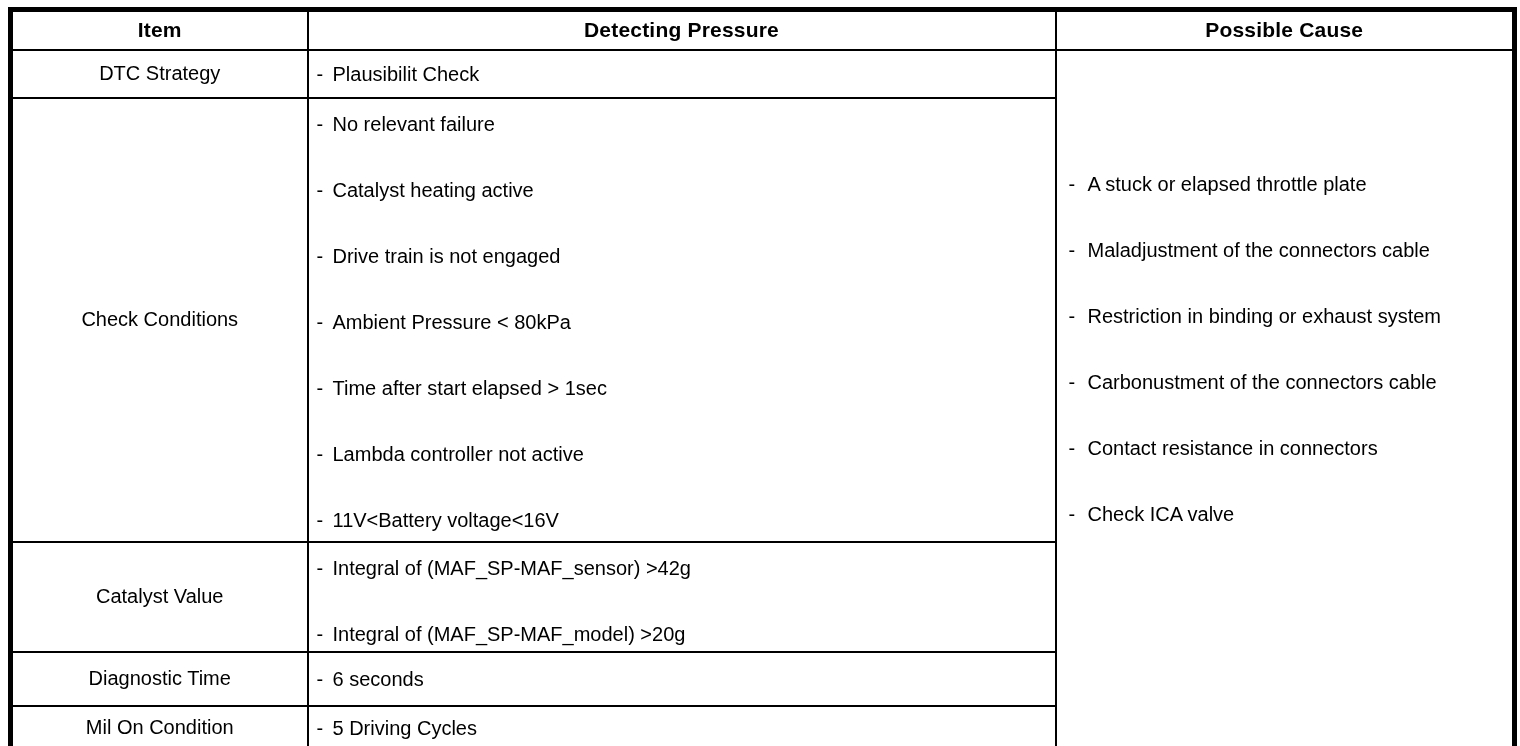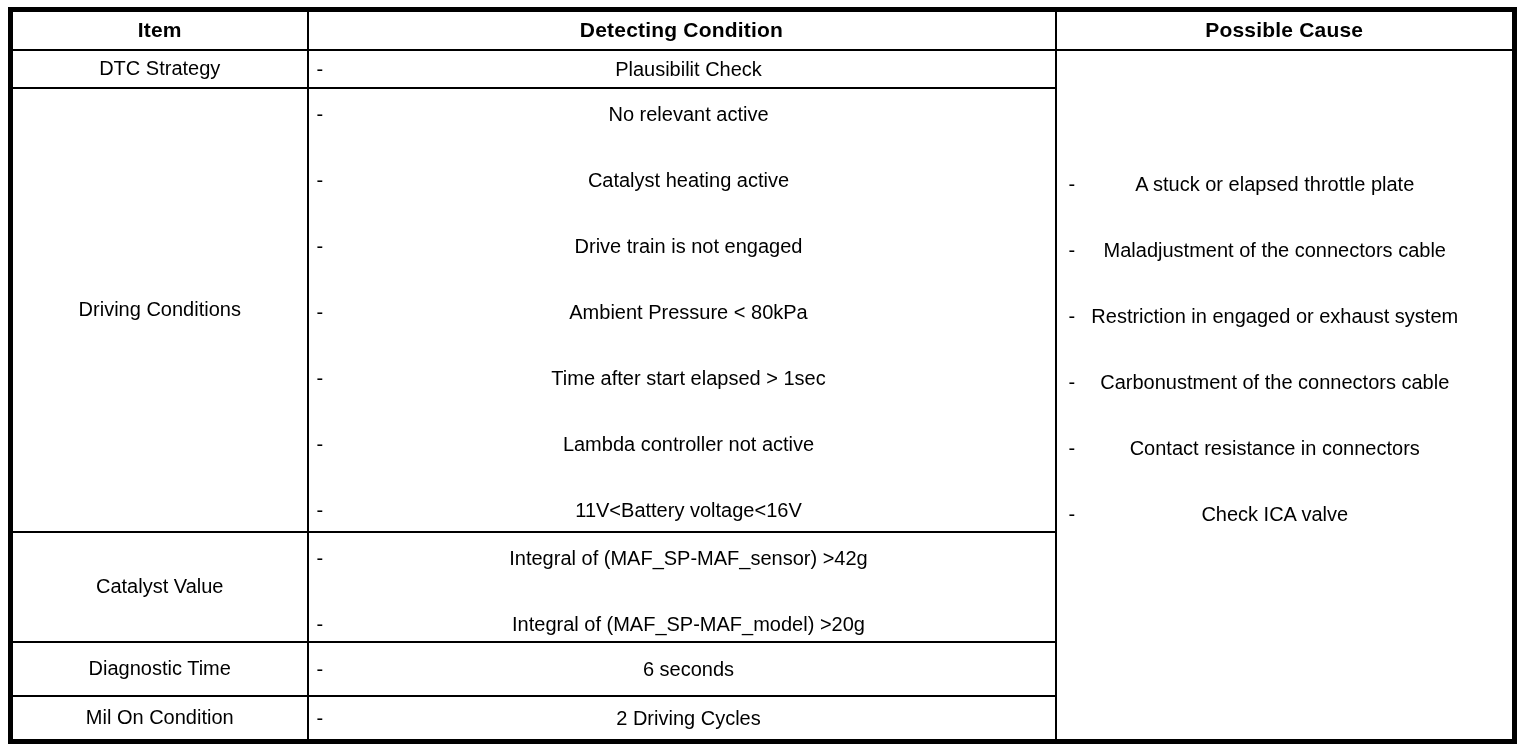--- a/index.html
+++ b/index.html
@@ -72,83 +72,82 @@
     font-size: 20px;
   }
   .cause { margin-bottom: 36px; }
   .cause:last-child { margin-bottom: 0; }
   .cause .dash {
     flex: none;
     width: 19px;
   }
   .cause .txt, .cond .txt {
     flex: 1 1 auto;
-    text-align: center;
   }
 </style>
 </head>
 <body>
 
 <div class="page">
   <table class="dtc">
     <colgroup>
       <col style="width:297px">
       <col style="width:748px">
       <col style="width:459px">
     </colgroup>
 
     <tbody>
         <tr style="height:40px">
       <th class="hdr">Item</th>
-      <th class="hdr">Detecting Condition</th>
+      <th class="hdr">Detecting Pressure</th>
       <th class="hdr">Possible Cause</th>
     </tr>
 
-    <tr style="height:38px">
+    <tr style="height:48px">
       <td class="item-cell">DTC Strategy</td>
       <td class="cond-cell">
         <div class="cond">
           <span class="dash">-</span>
           <span class="txt">Plausibilit Check</span>
         </div>
       </td>
       <td class="cause-cell" rowspan="5">
         <div class="cause">
           <span class="dash">-</span>
           <span class="txt">A stuck or elapsed throttle plate</span>
         </div>
         <div class="cause">
           <span class="dash">-</span>
           <span class="txt">Maladjustment of the connectors cable</span>
         </div>
         <div class="cause">
           <span class="dash">-</span>
-          <span class="txt">Restriction in engaged or exhaust system</span>
+          <span class="txt">Restriction in binding or exhaust system</span>
         </div>
         <div class="cause">
           <span class="dash">-</span>
           <span class="txt">Carbonustment of the connectors cable</span>
         </div>
         <div class="cause">
           <span class="dash">-</span>
           <span class="txt">Contact resistance in connectors</span>
         </div>
         <div class="cause">
           <span class="dash">-</span>
           <span class="txt">Check ICA valve</span>
         </div>
       </td>
     </tr>
 
     <tr style="height:444px">
-      <td class="item-cell">Driving Conditions</td>
+      <td class="item-cell">Check Conditions</td>
       <td class="cond-cell multi">
         <div class="cond">
           <span class="dash">-</span>
-          <span class="txt">No relevant active</span>
+          <span class="txt">No relevant failure</span>
         </div>
         <div class="cond">
           <span class="dash">-</span>
           <span class="txt">Catalyst heating active</span>
         </div>
         <div class="cond">
           <span class="dash">-</span>
           <span class="txt">Drive train is not engaged</span>
         </div>
         <div class="cond">
@@ -192,19 +191,19 @@
           <span class="txt">6 seconds</span>
         </div>
       </td>
     </tr>
 
     <tr style="height:46px">
       <td class="item-cell">Mil On Condition</td>
       <td class="cond-cell">
         <div class="cond">
           <span class="dash">-</span>
-          <span class="txt">2 Driving Cycles</span>
+          <span class="txt">5 Driving Cycles</span>
         </div>
       </td>
     </tr>
   </tbody>
     </table>
 </div>
 
 </body></html>

